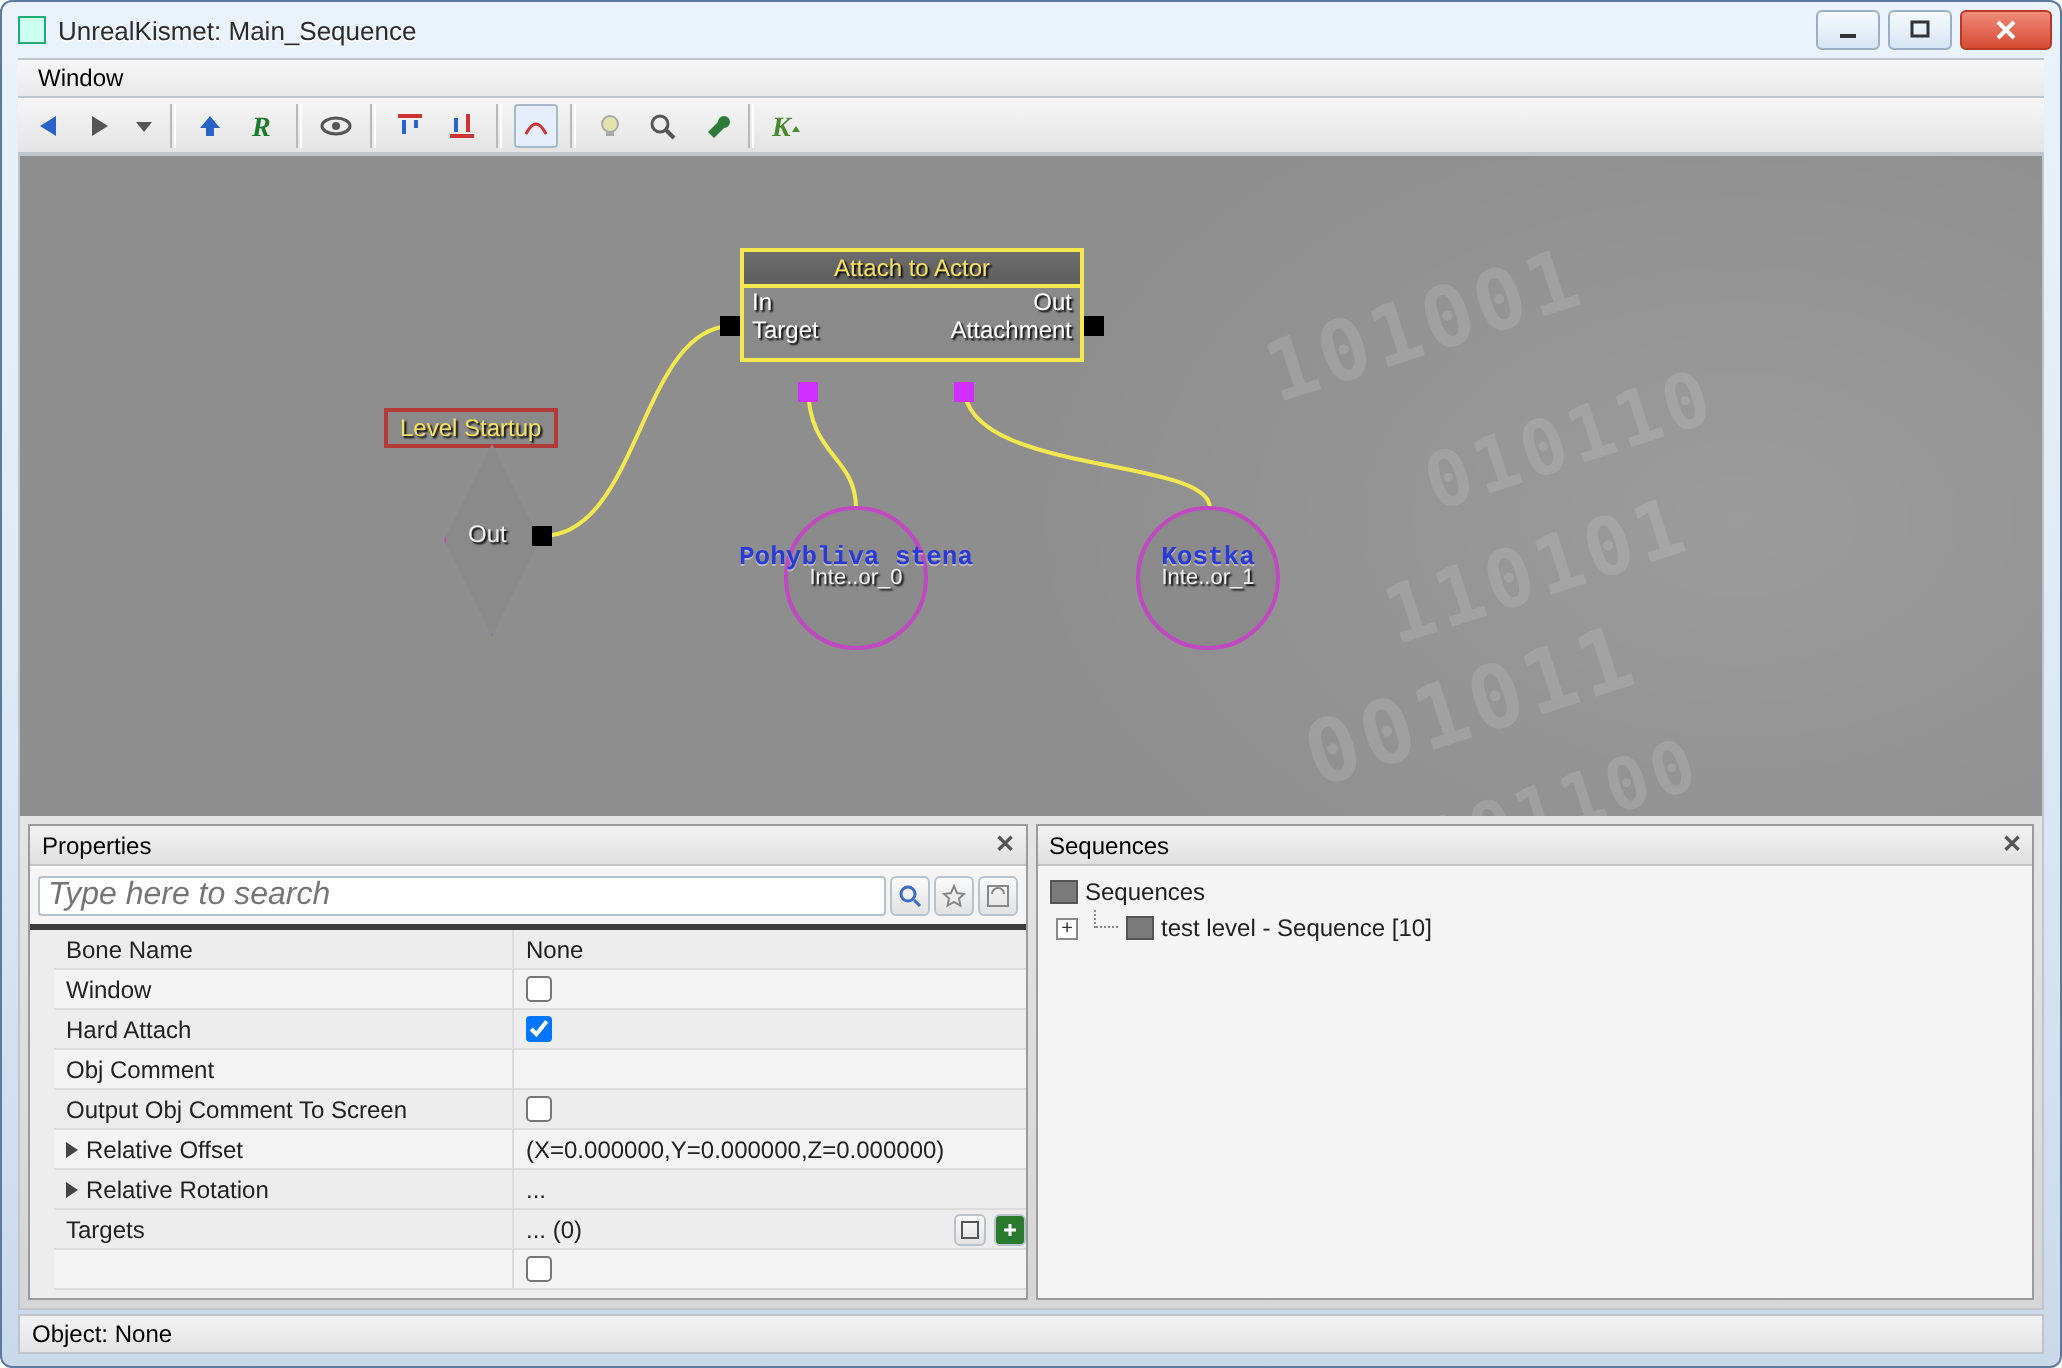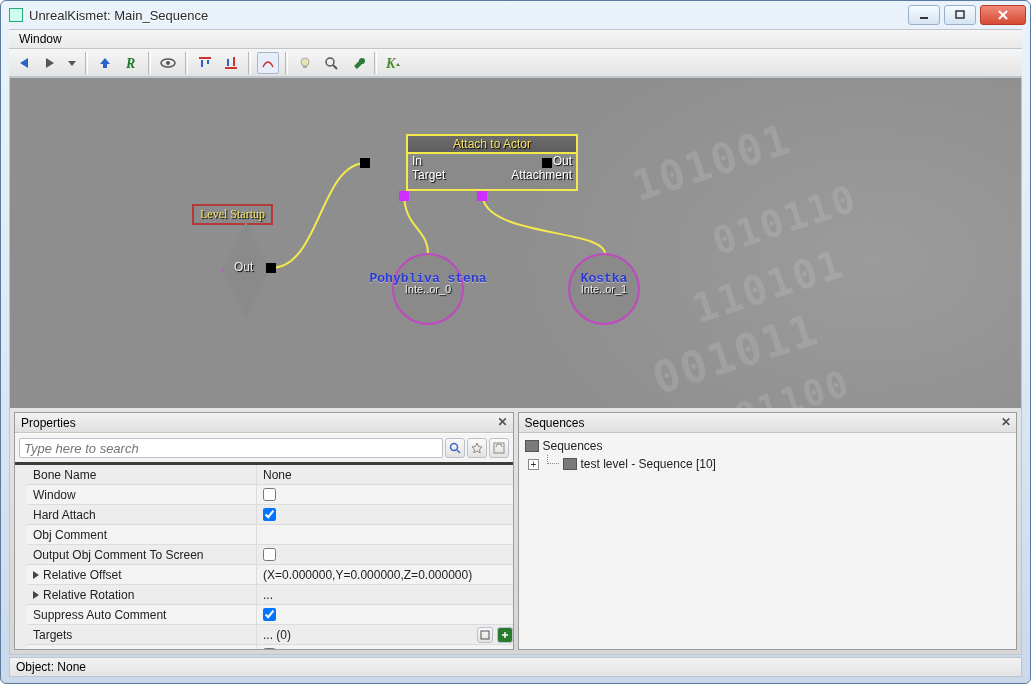--- a/index.html
+++ b/index.html
@@ -61,21 +61,21 @@
   .event-diamond {
     position:absolute; width:48px; height:96px;
   }
   .event-diamond .shape {
     width:48px; height:96px;
     background:#8a8a8a; border:1px solid #c048c0;
     transform: scaleX(1); clip-path: polygon(50% 0, 100% 50%, 50% 100%, 0 50%);
   }
   .event-label {
     position:absolute; background:#8a8a8a; border:2px solid #b43a3a;
-    color:#f5e064; padding:1px 6px; font-family:Liberation Serif, serif; font-size:12px;
+    color:#f5e064; padding:1px 6px; font-family:Liberation Sans, sans-serif; font-size:12px;
     text-shadow:1px 1px 1px #000;
   }
   .port-label {
     position:absolute; color:#eee; font-family:Verdana,sans-serif; font-size:12px;
     text-shadow:1px 1px 1px #000;
   }
   .port { position:absolute; width:10px; height:10px; background:#000; }
   .vport { position:absolute; width:10px; height:10px; background:#d030ff; }
 
   .action-node {
@@ -113,21 +113,21 @@
   .panel.props { flex: 1 1 50%; justify-content: space-between; }
   .panel.seqs { flex: 1 1 50%; }
   .panel-header {
     height:20px; display:flex; align-items:center; justify-content:space-between;
     background:linear-gradient(#f2f2f2,#e0e0e0); border-bottom:1px solid #c4c4c4;
     padding:0 2px 0 6px; font-size:12px;
   }
   .panel-header .closex { width:16px;height:16px;text-align:center;line-height:15px;font-weight:bold;color:#555;}
   .search-row { display:flex; align-items:center; gap:2px; padding:4px; border-bottom:3px solid #3c3c3c; border-top:1px solid #fff; }
   .search-row input {
-    flex:1; height:20px; border:1px solid #b8c2cd; border-radius:2px; padding:0 4px; font-size:13px; color:#ef4444;
+    flex:1; height:20px; border:1px solid #b8c2cd; border-radius:2px; padding:0 4px; font-size:16px; color:#ef4444;
     font-style:italic;
   }
   .sq { width:20px;height:20px; border:1px solid #b8c2cd; border-radius:3px; background:linear-gradient(#fafafa,#e2e2e2); display:flex; align-items:center; justify-content:center; }
 
   .prop-list { flex:1; overflow-y:auto; background:#ededed; position:relative;padding-left:12px; }
   .prop-row { display:flex; align-items:center; height:20px; border-bottom:1px solid #dcdcdc; font-size:12px; }
   .prop-row.alt { background:#f3f3f3; }
   .prop-name { width:230px; padding-left:6px; color:#222; border-right:1px solid #dcdcdc; height:100%; display:flex; align-items:center; gap:4px;}
   .prop-val { flex:1; padding-left:6px; color:#222; display:flex; align-items:center; gap:4px;}
   .tri { width:0;height:0;border-top:4px solid transparent;border-bottom:4px solid transparent;border-left:6px solid #444; }
@@ -274,21 +274,21 @@
 
       <div class="event-label" style="left:182px; top:126px;">
         <span>Level Startup</span>
       </div>
       <div class="event-diamond" style="left:212px; top:144px;">
         <div class="shape"></div>
       </div>
       <div class="port-label" style="left:224px; top:182px;">Out</div>
       <div class="port" style="left:256px; top:185px;"></div>
 
-      <div class="action-node" style="left:360px; top:56px;margin-left:36px;">
+      <div class="action-node" style="left:360px; top:46px;">
         <div class="action-title">Attach to Actor</div>
         <div class="action-row">
           <span>In</span>
           <span>Out</span>
         </div>
         <div class="action-row">
           <span>Target</span>
           <span>Attachment</span>
         </div>
       </div>
@@ -372,26 +372,20 @@
                 <span>Relative Offset</span>
               </div>
               <div class="prop-val">(X=0.000000,Y=0.000000,Z=0.000000)</div>
             </div>
           <div class="prop-row">
               <div class="prop-name">
                 <span class="tri"></span>
                 <span>Relative Rotation</span>
               </div>
               <div class="prop-val">...</div>
-            </div>
-          <div class="prop-row alt">
-              <div class="prop-name">Suppress Auto Comment</div>
-              <div class="prop-val">
-                <input type="checkbox" checked="" style="">
-              </div>
             </div>
           <div class="prop-row">
               <div class="prop-name">Targets</div>
               <div class="prop-val">
                 <span style="flex:1">... (0)</span>
                 <span class="sq" style="width:16px;height:16px">
                   <svg width="10" height="10">
                     <rect x="1" y="1" width="8" height="8" fill="none" stroke="#555"></rect>
                   </svg>
                 </span>

